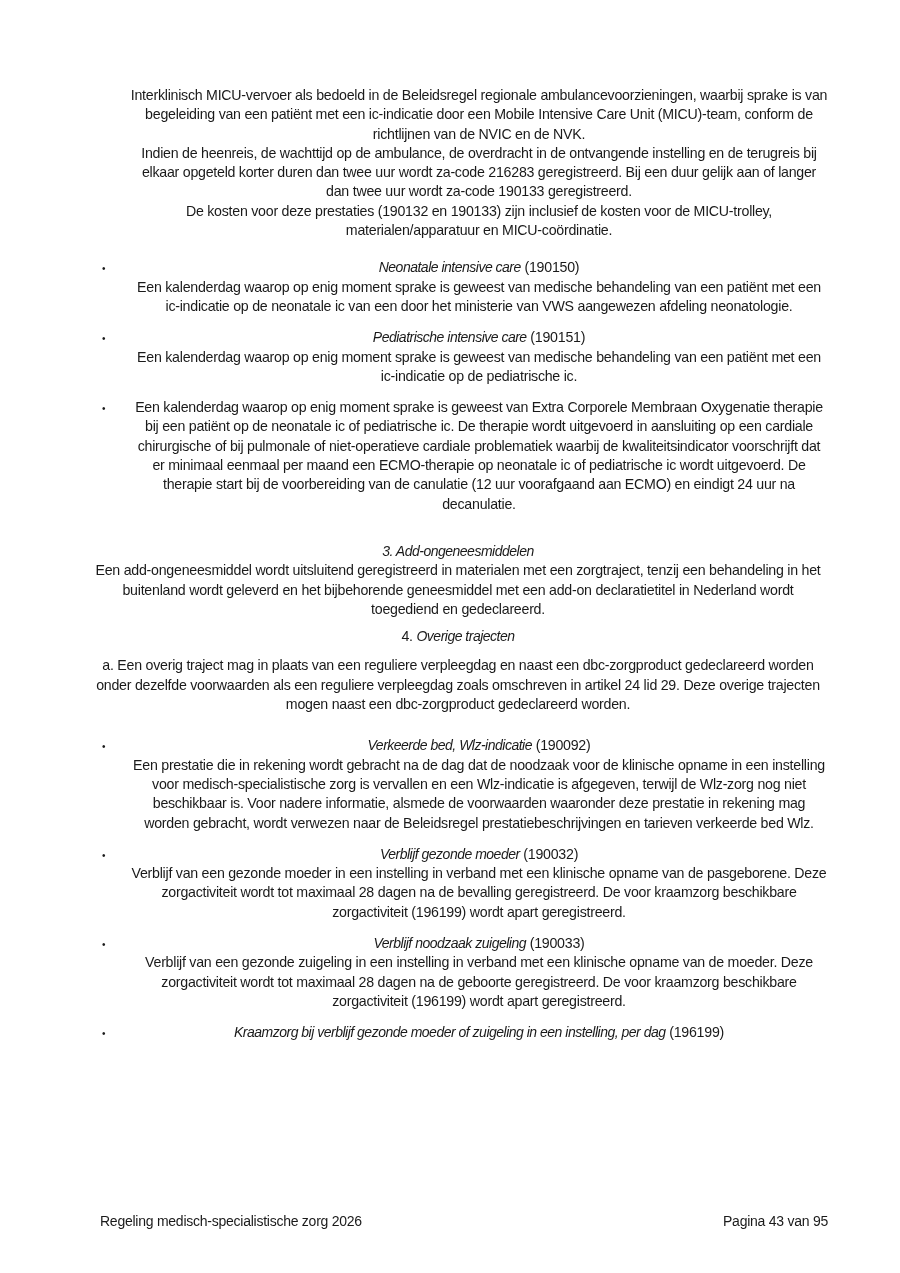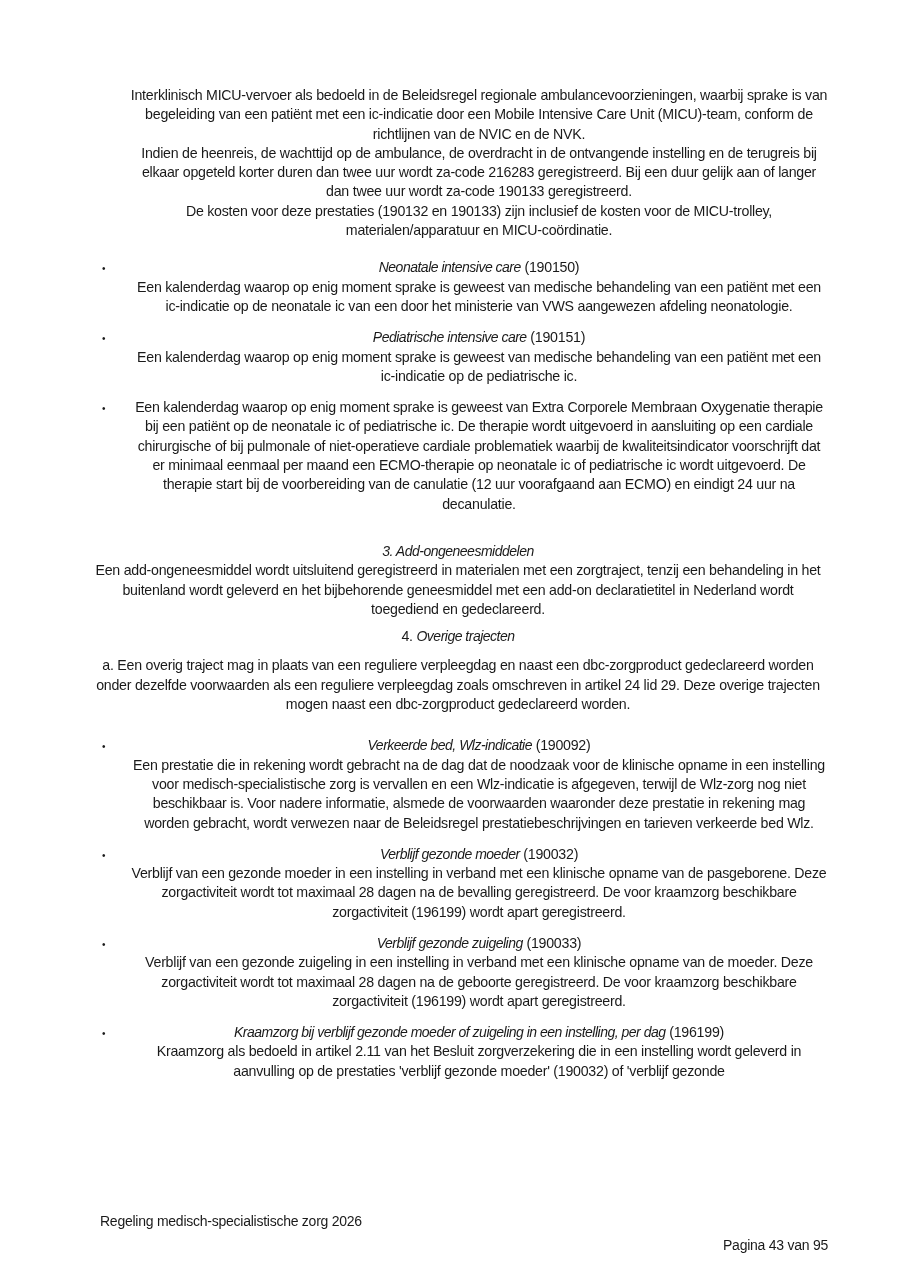--- a/index.html
+++ b/index.html
@@ -8,21 +8,21 @@
   .page { position:absolute; left:88px; top:86px; width:740px; font-size:14.2px; line-height:19.3px; letter-spacing:-0.25px; }
   .indent { padding-left:42px; }
   .gap { height:10px; }
   .item { position:relative; padding-left:42px; }
   .bullet { position:absolute; left:14px; top:0; width:10px; }
   .bullet::before { content:"\2022"; font-size:10px; }
   .it { font-style:italic; font-size:14px; letter-spacing:-0.5px; }
   p { margin:0;text-align:center; }
   .footer { position:absolute; top:1213px; left:88px; width:740px; font-size:14px; letter-spacing:-0.25px; }
   .footer .left { position:absolute; left:12px; }
-  .footer .right { position:absolute; right:0;margin-top:24px; }
+  .footer .right { position:absolute; right:0; }
 </style>
 </head>
 <body>
 
 <div class="page">
 
   <div class="indent">
     <p>Interklinisch MICU-vervoer als bedoeld in de Beleidsregel regionale ambulancevoorzieningen, waarbij sprake is van begeleiding van een patiënt met een ic-indicatie door een Mobile Intensive Care Unit (MICU)-team, conform de richtlijnen van de NVIC en de NVK.</p>
     <p>Indien de heenreis, de wachttijd op de ambulance, de overdracht in de ontvangende instelling en de terugreis bij elkaar opgeteld korter duren dan twee uur wordt za-code 216283 geregistreerd. Bij een duur gelijk aan of langer dan twee uur wordt za-code 190133 geregistreerd.</p>
     <p>De kosten voor deze prestaties (190132 en 190133) zijn inclusief de kosten voor de MICU-trolley, materialen/apparatuur en MICU-coördinatie.</p>
@@ -74,29 +74,28 @@
 
   <div class="item">
     <span class="bullet"></span>
     <p><span class="it">Verblijf gezonde moeder</span><span> (190032)</span></p>
     <p>Verblijf van een gezonde moeder in een instelling in verband met een klinische opname van de pasgeborene. Deze zorgactiviteit wordt tot maximaal 28 dagen na de bevalling geregistreerd. De voor kraamzorg beschikbare zorgactiviteit (196199) wordt apart geregistreerd.</p>
   </div>
   <div class="gap" style="height:12px"></div>
 
   <div class="item">
     <span class="bullet"></span>
-    <p><span class="it">Verblijf gezonde zuigeling</span><span> (190033)</span></p>
+    <p><span class="it">Verblijf noodzaak zuigeling</span><span> (190033)</span></p>
     <p>Verblijf van een gezonde zuigeling in een instelling in verband met een klinische opname van de moeder. Deze zorgactiviteit wordt tot maximaal 28 dagen na de geboorte geregistreerd. De voor kraamzorg beschikbare zorgactiviteit (196199) wordt apart geregistreerd.</p>
   </div>
   <div class="gap" style="height:12px"></div>
 
   <div class="item">
     <span class="bullet"></span>
     <p><span class="it">Kraamzorg bij verblijf gezonde moeder of zuigeling in een instelling, per dag</span><span> (196199)</span></p>
-    <p>Kraamzorg als bedoeld in artikel 2.11 van het Besluit zorgverzekering die in een instelling wordt geleverd in aanvulling op de prestaties 'verblijf gezonde moeder' (190032) of 'verblijf gezonde</p>
   </div>
 
 </div>
 
 <div class="footer">
   <span class="left">Regeling medisch-specialistische zorg 2026</span>
   <span class="right">Pagina 43 van 95</span>
 </div>
 
 </body></html>

